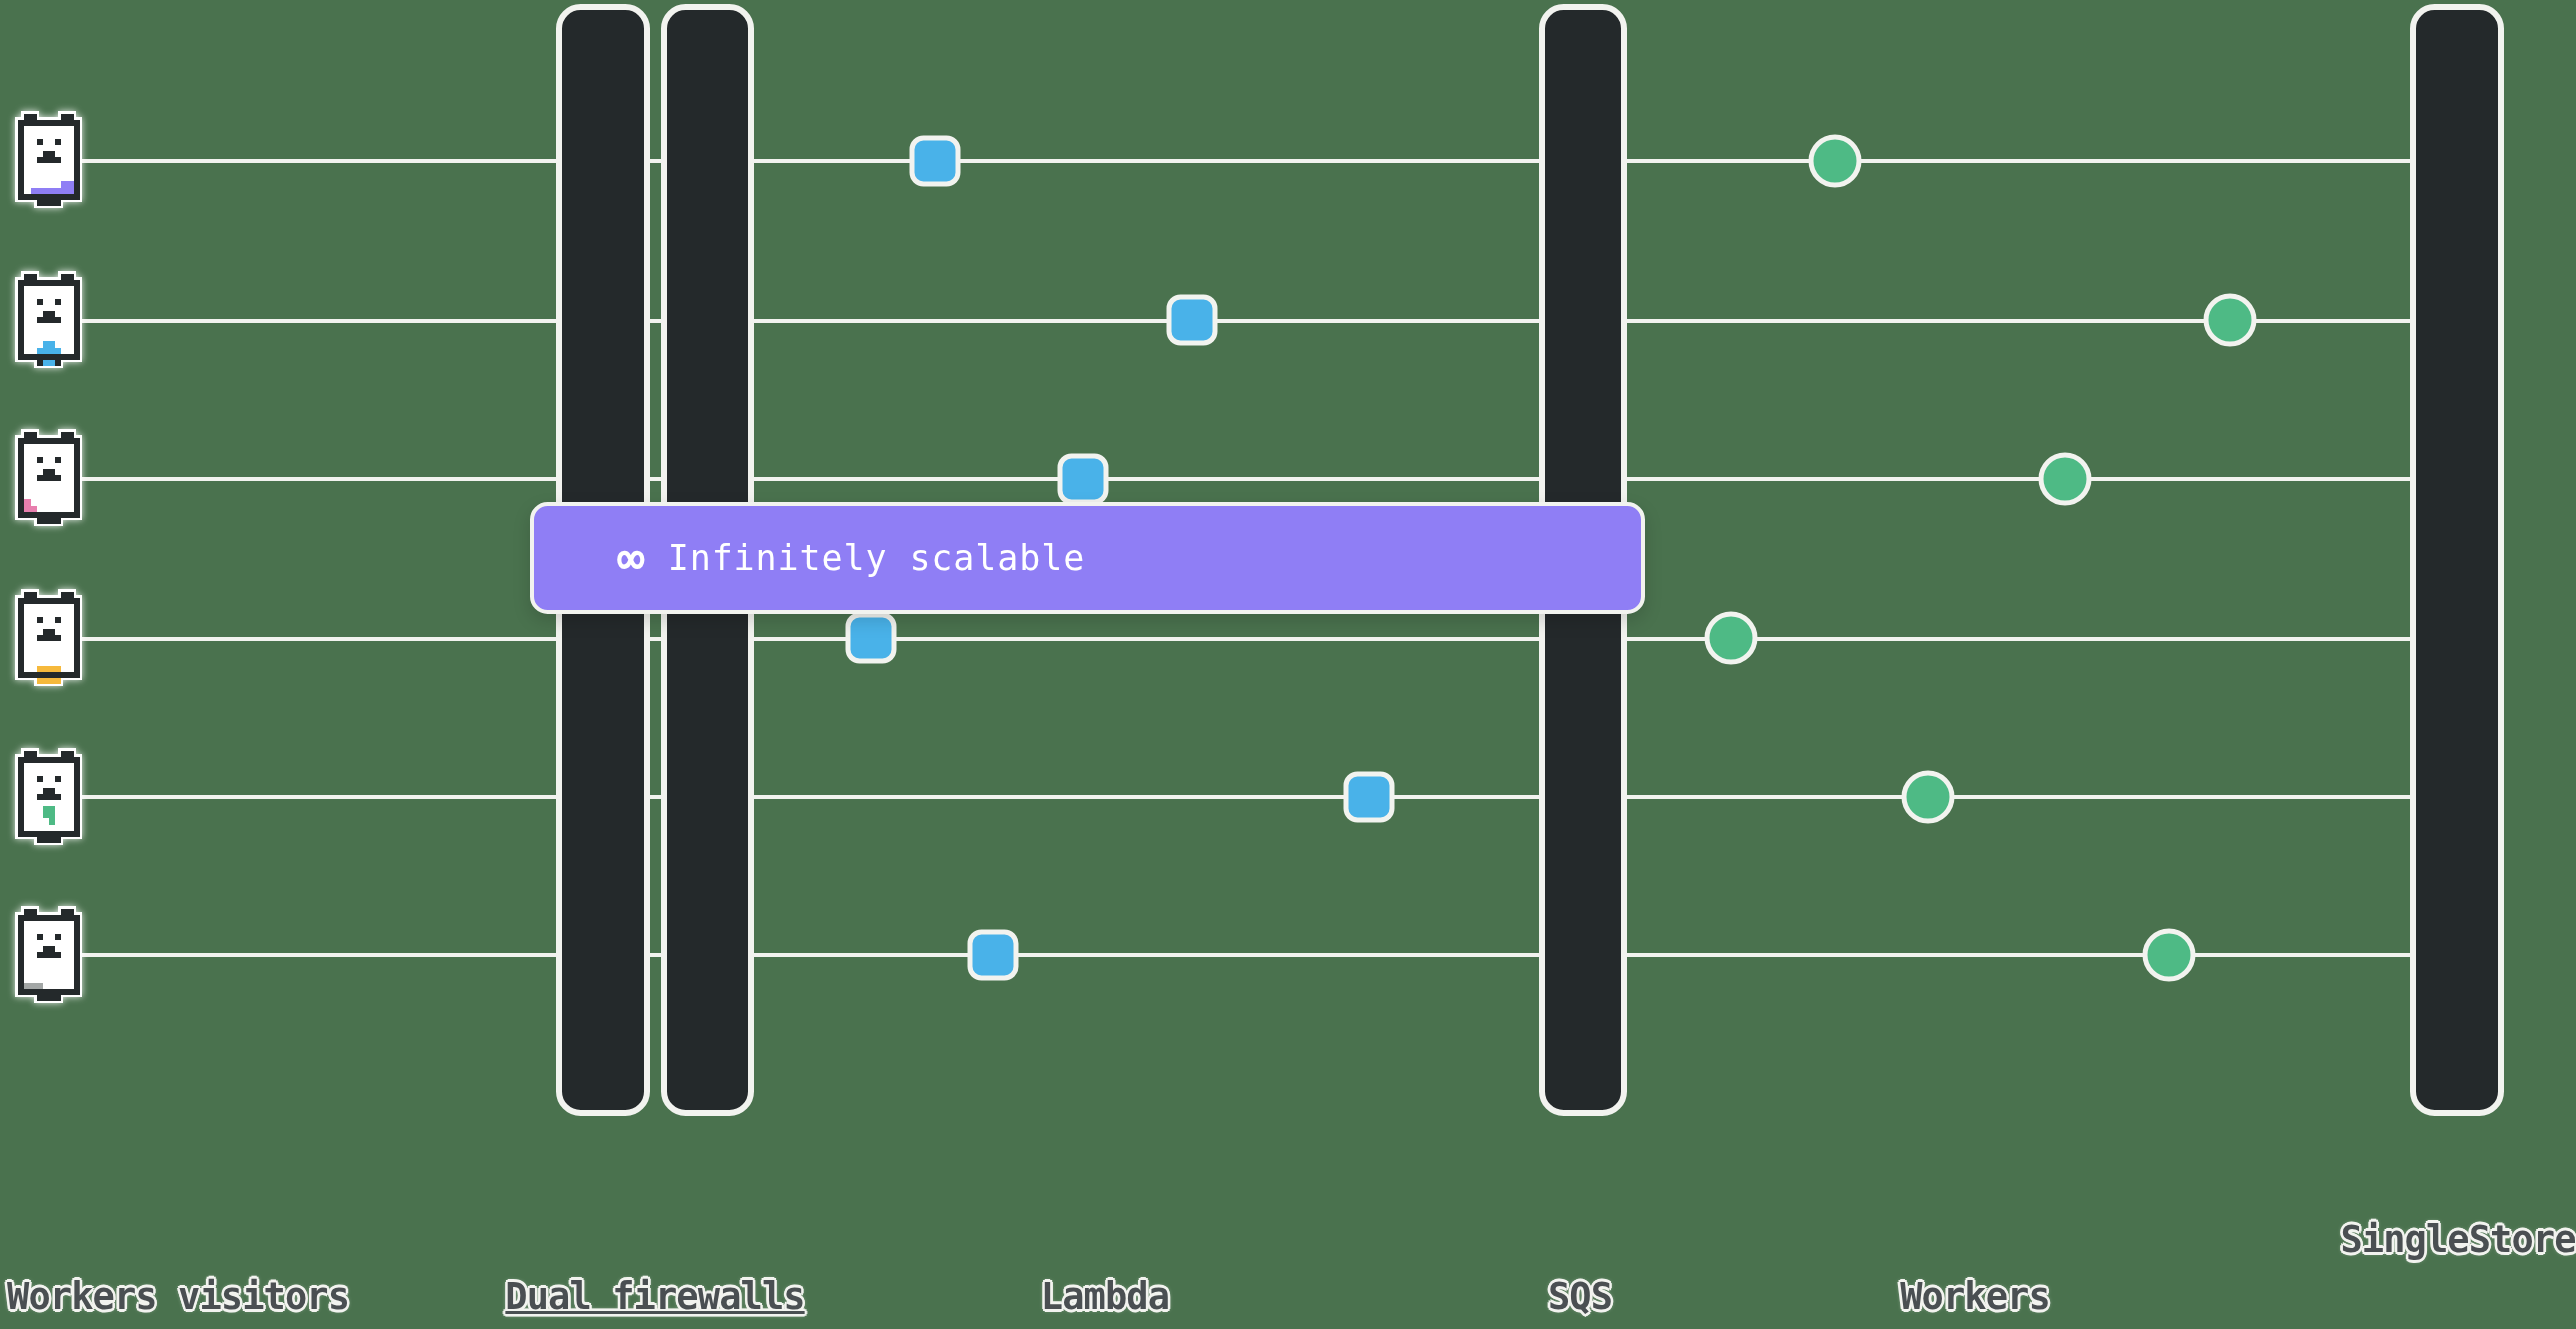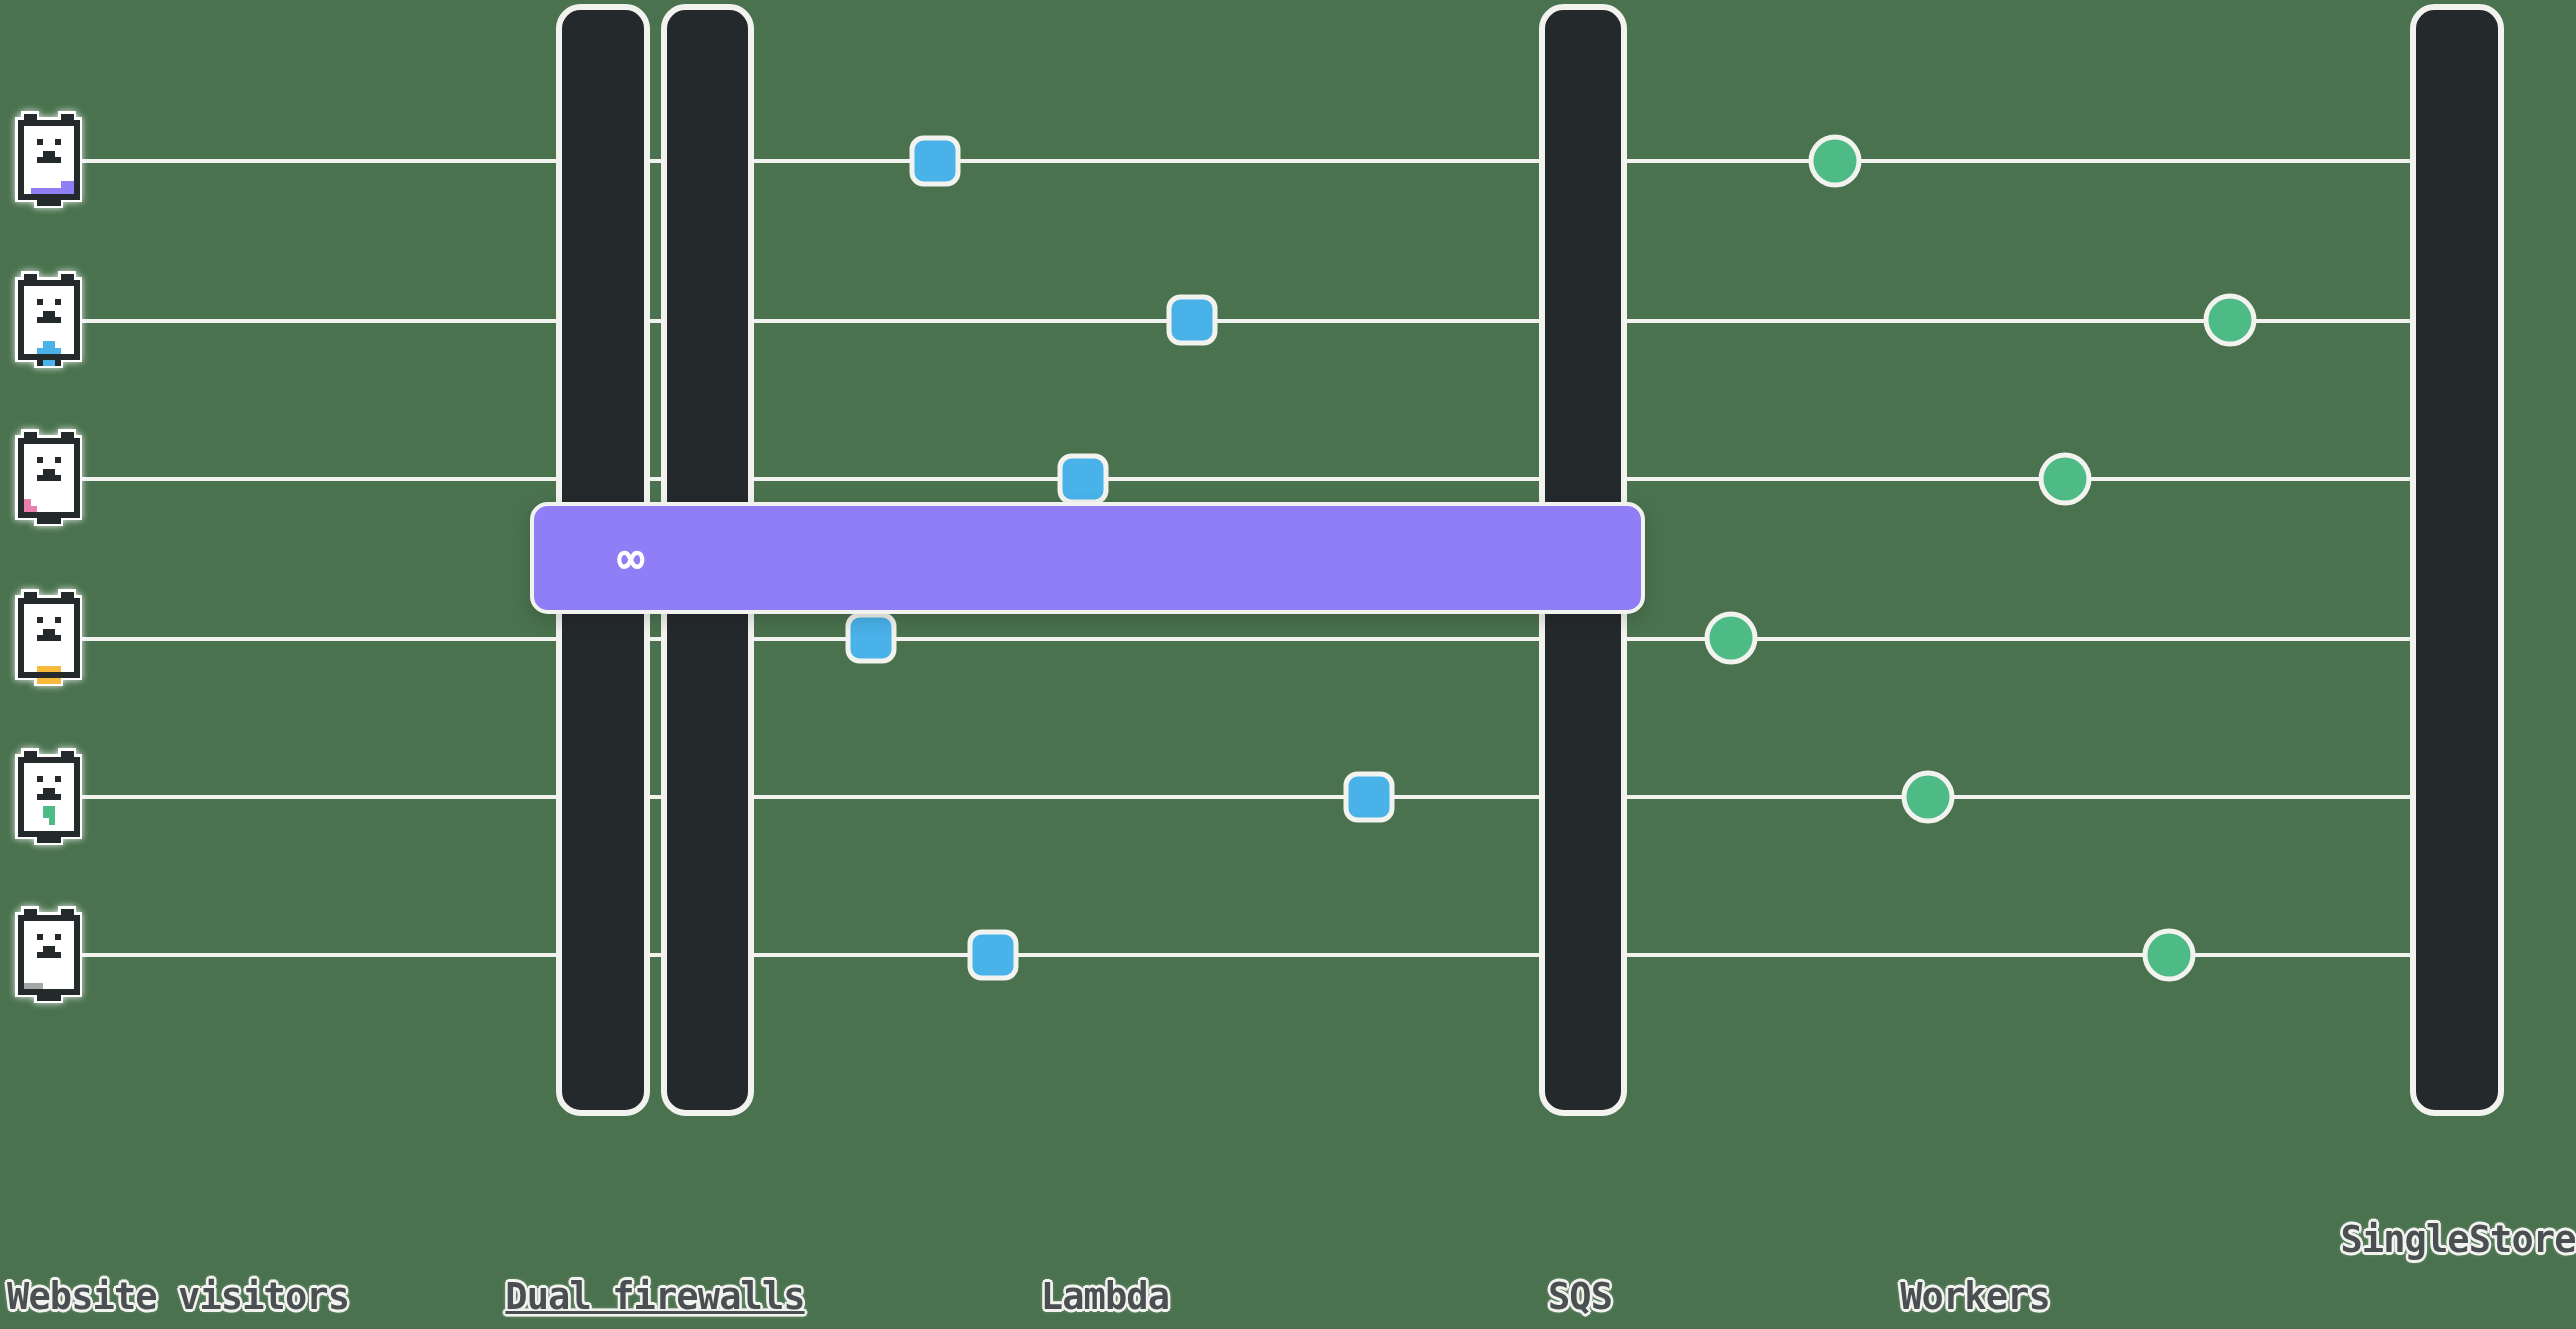--- a/index.html
+++ b/index.html
@@ -920,24 +920,25 @@
           <rect x="70" y="91" width="7.2" height="7.2" fill="#24292b"></rect>
           <rect x="28" y="98" width="7.2" height="7.2" fill="#24292b"></rect>
           <rect x="35" y="98" width="7.2" height="7.2" fill="#24292b"></rect>
           <rect x="42" y="98" width="7.2" height="7.2" fill="#24292b"></rect>
           <rect x="49" y="98" width="7.2" height="7.2" fill="#24292b"></rect>
         </svg></div>
     </div>
 
   <div class="banner" style="left: 530px; top: 502px; width: 1115px; height: 112px;">
     <span class="inf">∞</span>
+    <span class="txt">Infinitely scalable</span>
   </div>
 
   <div>
-      <div class="collabel" style="left: 7px; top: 1275px;">Website visitors</div>
+      <div class="collabel" style="left: 7px; top: 1275px;">Workers visitors</div>
       <div class="collabel center" style="left: 655px; top: 1275px; text-decoration: underline;">Dual firewalls</div>
       <div class="collabel center" style="left: 1105px; top: 1275px;">Lambda</div>
       <div class="collabel center" style="left: 1580px; top: 1275px;">SQS</div>
       <div class="collabel center" style="left: 1975px; top: 1275px;">Workers</div>
       <div class="collabel center" style="left: 2458px; top: 1218px;">SingleStore</div>
     </div>
 </div>
 
 
 </body></html>

